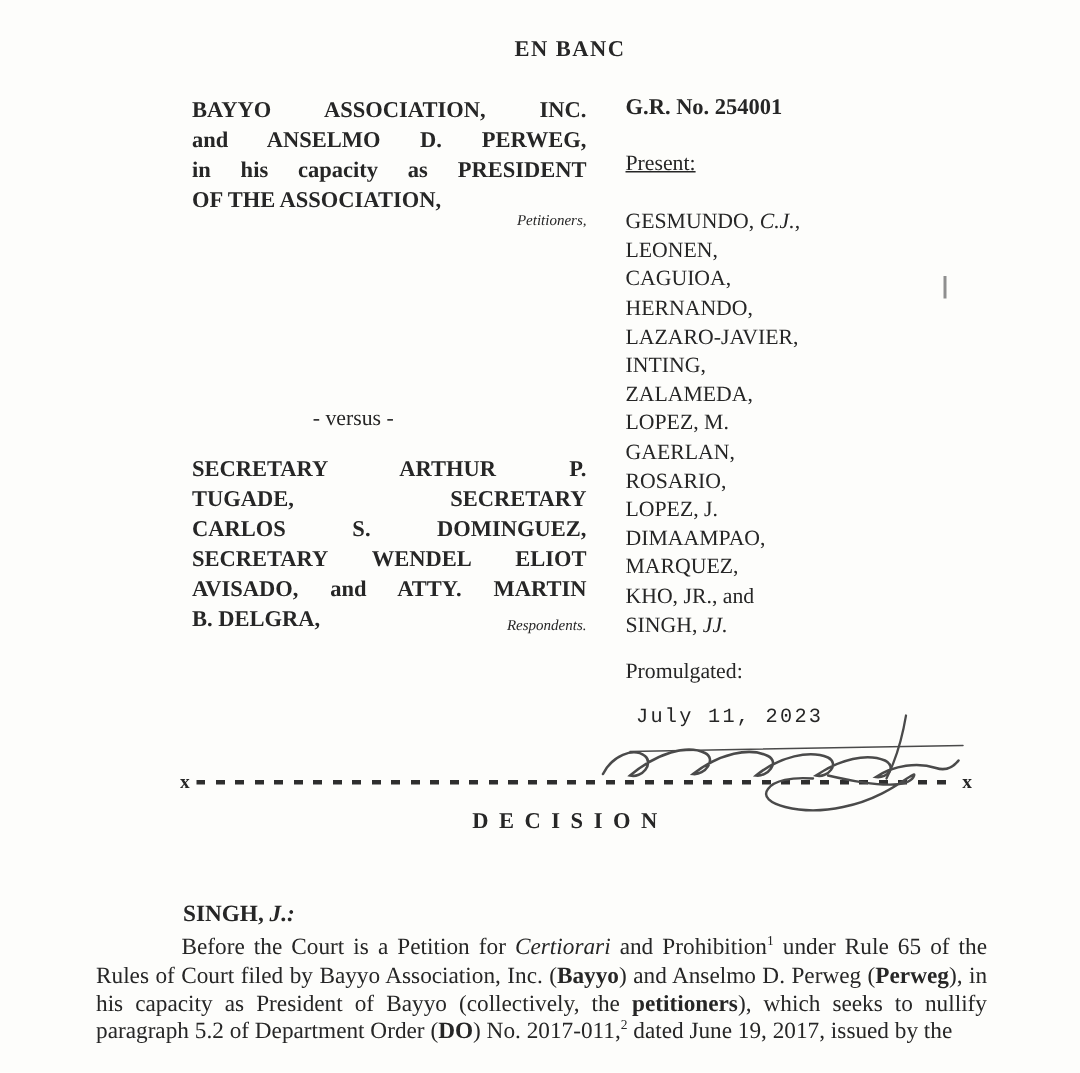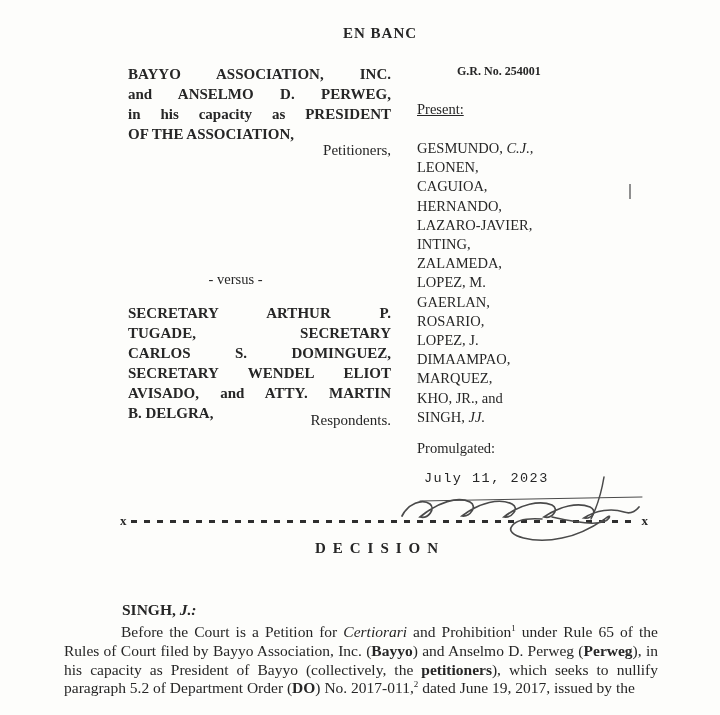--- a/index.html
+++ b/index.html
@@ -25,26 +25,26 @@
     text-align:center;font-weight:bold;font-size:15px;letter-spacing:1px;
   }
   .party{
     left:128px;width:263px;
     font-weight:bold;font-size:15px;line-height:20px;
   }
   .party-line{text-align:left;}
   .party-line.stretch{text-align:justify;text-align-last:justify;}
   .designation{
     left:128px;width:263px;text-align:right;
-    font-size:15px;
+    font-style:italic;font-size:10px;
   }
   .versus{
     left:128px;width:215px;text-align:center;font-size:14.5px;
   }
-  .gr{left:417px;top:64px;font-weight:bold;font-size:12px;margin-left:40px;}
+  .gr{left:417px;top:64px;font-weight:bold;font-size:15px;}
   .present{left:417px;top:101px;font-size:14.5px;text-decoration:underline;}
   .justices{left:417px;top:139px;font-size:14.5px;}
   .justice-line{line-height:19.2px;white-space:nowrap;}
   .promulgated{left:417px;top:440px;font-size:14.5px;}
   .date{
     left:424px;top:471px;
     font-family:"Liberation Mono",monospace;
     font-size:13.5px;letter-spacing:1.5px;white-space:nowrap;
   }
   .sig{left:392px;top:474px;width:256px;height:74px;z-index:3;}

